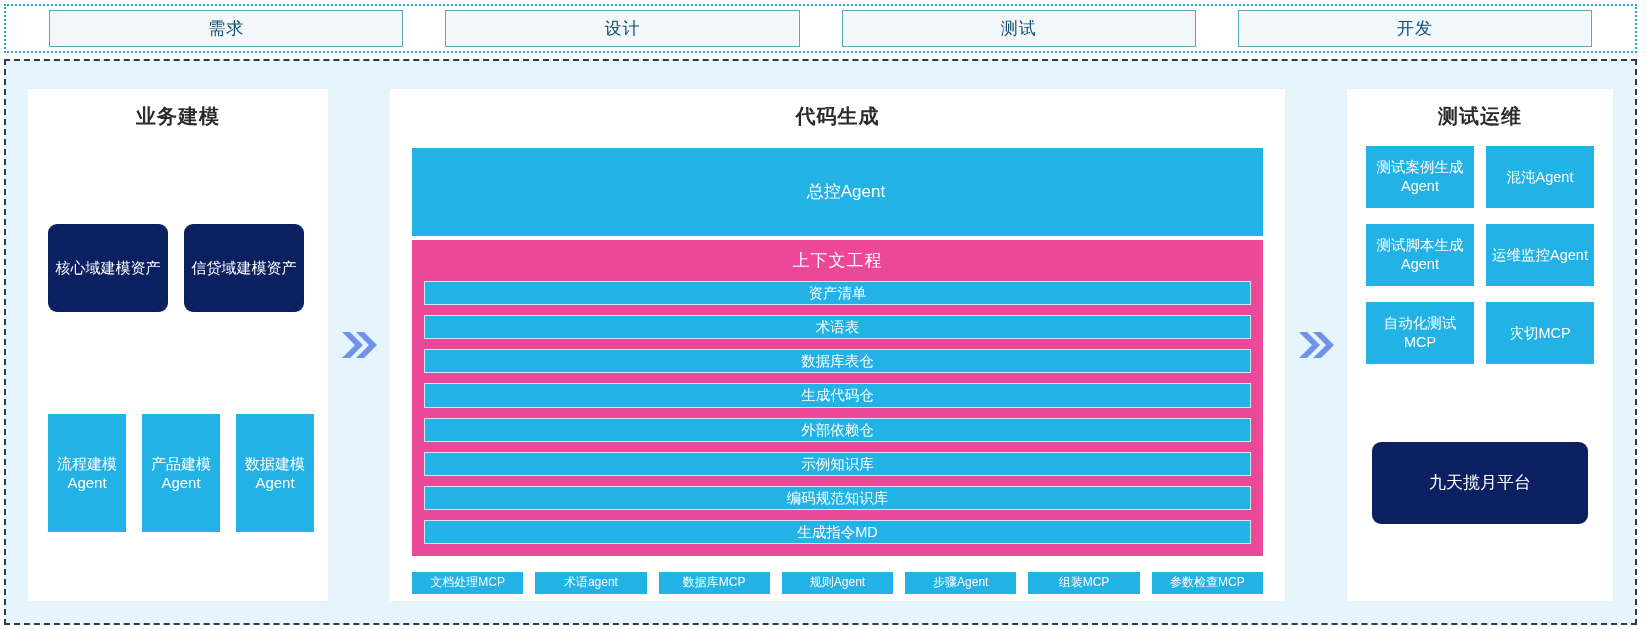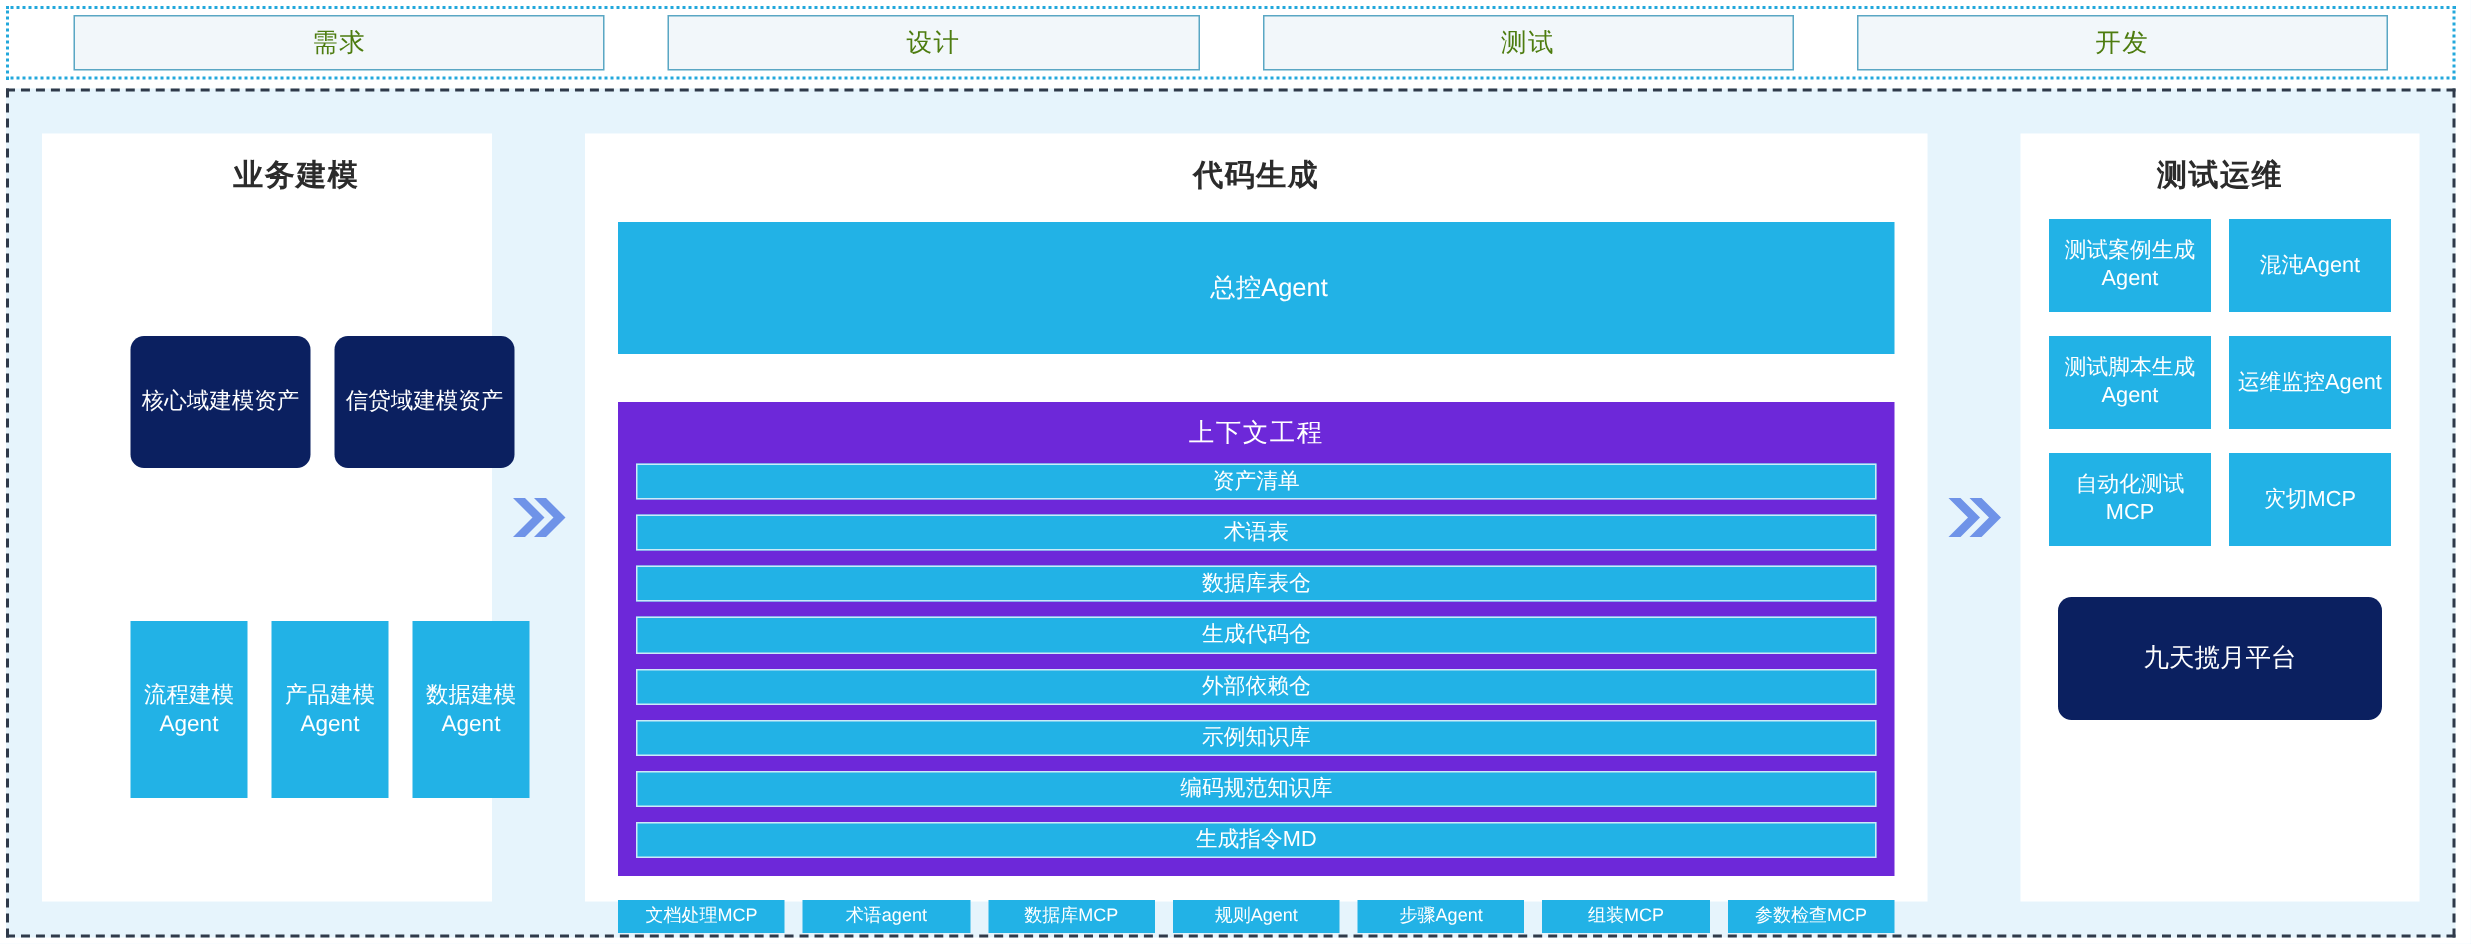--- a/index.html
+++ b/index.html
@@ -39,21 +39,21 @@
     flex: 1 1 0;
     height: 37px;
     margin: 0 21px;
     background: #f2f7fa;
     border: 1px solid #5aa7c4;
     box-sizing: border-box;
     display: flex;
     align-items: center;
     justify-content: center;
     font-size: 17px;
-    color: #4d7c0f;
+    color: #0c4a6e;
     letter-spacing: 1px;
   }
 
   
   .body-region {
     position: absolute;
     left: 4px;
     top: 59px;
     width: 1633px;
     height: 566px;
@@ -80,21 +80,21 @@
   }
   .panel-title {
     font-size: 20px;
     font-weight: bold;
     color: #2b2b2b;
     letter-spacing: 1px;
     margin-top: 14px;
     margin-bottom: 4px;
   }
 
-  .panel-left  { width: 300px; padding-left: 39px; }
+  .panel-left  { width: 300px; }
   .panel-mid   { flex: 1 1 auto; margin: 0 0; }
   .panel-right { width: 266px; }
 
   
   .chevron {
     width: 62px;
     display: flex;
     align-items: center;
     justify-content: center;
     color: #6f93e8;
@@ -180,22 +180,22 @@
     display: flex;
     flex-direction: column;
   }
   .master-agent {
     margin-top: 14px;
     height: 88px;
     font-size: 17px;
     padding-left: 20px;
   }
   .context-block {
-    margin-top: 32px;
-    background: #6d28d9;
+    margin-top: 4px;
+    background: #ec4899;
     padding: 9px 12px 12px 12px;
     box-sizing: border-box;
     display: flex;
     flex-direction: column;
     align-items: center;
   }
   .context-title {
     color: #ffffff;
     font-size: 17px;
     margin-bottom: 9px;
@@ -228,20 +228,21 @@
 
   
   .right-inner {
     width: 100%;
     flex: 1 1 auto;
     padding: 0 16px;
     box-sizing: border-box;
     display: flex;
     flex-direction: column;
     align-items: center;
+    gap: 44px;
   }
   .right-grid {
     margin-top: 12px;
     display: grid;
     grid-template-columns: 108px 108px;
     grid-auto-rows: 62px;
     gap: 16px 12px;
   }
   .right-grid .cyan-box { font-size: 14.5px; width: 100%; height: 100%; }
   .platform-box {

